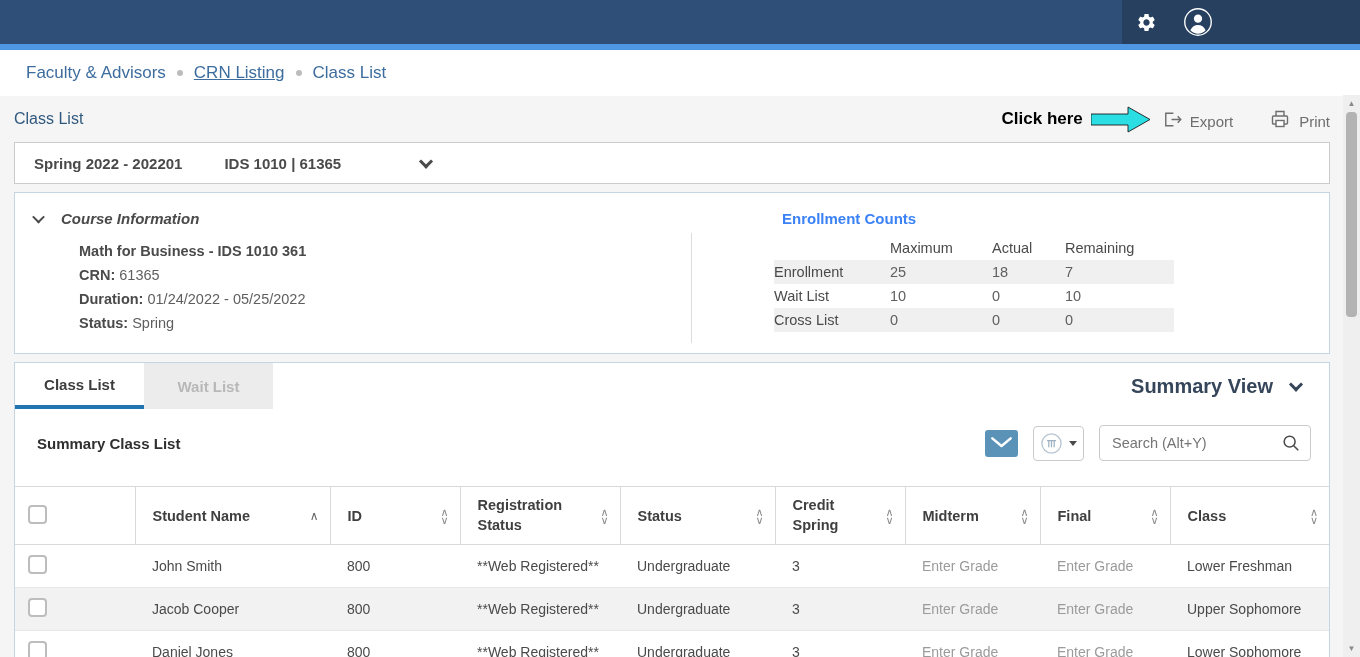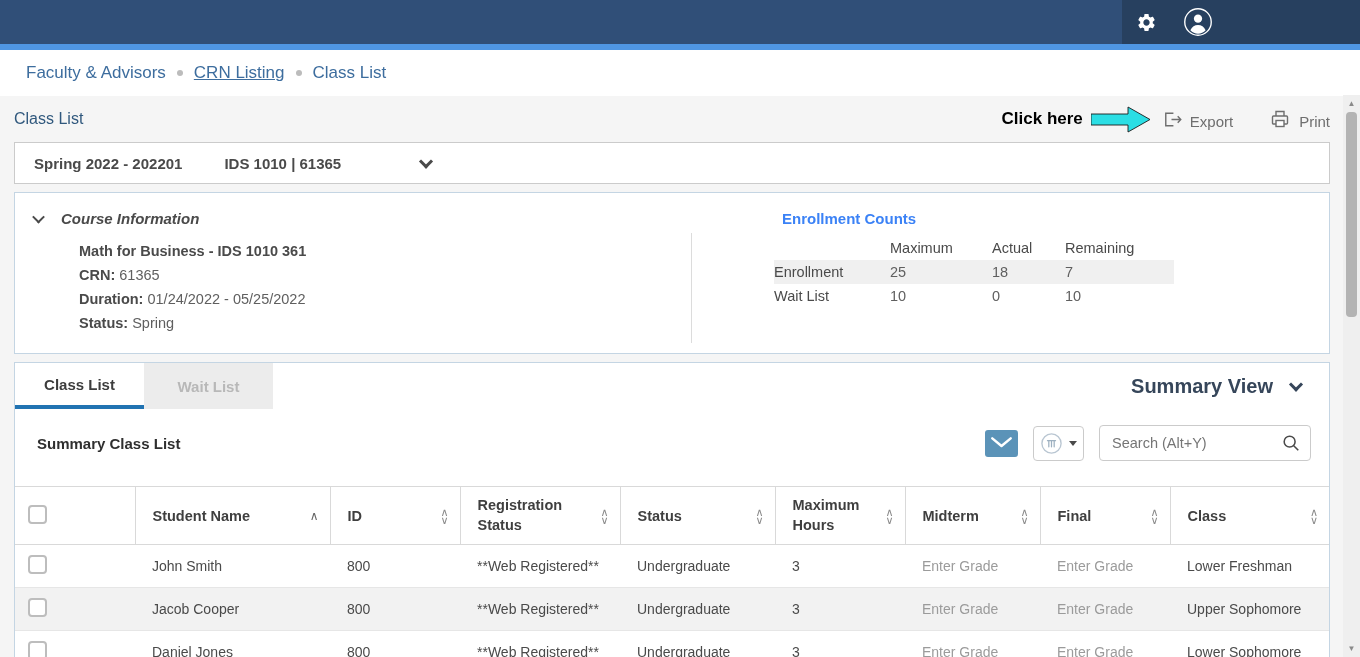--- a/index.html
+++ b/index.html
@@ -207,20 +207,26 @@
               <td>25</td>
               <td>18</td>
               <td>7</td>
             </tr>
             <tr>
               <td class="lbl">Wait List</td>
               <td>10</td>
               <td>0</td>
               <td>10</td>
             </tr>
+            <tr class="stripe">
+              <td class="lbl">Cross List</td>
+              <td>0</td>
+              <td>0</td>
+              <td>0</td>
+            </tr>
           </tbody>
         </table>
       </div>
     </section>
 
     <section class="panel list-panel">
       <div class="tabs">
         <div class="tab active">
           <span>Class List</span>
         </div>
@@ -302,21 +308,21 @@
                 </span>
             </th>
             <th class="sep">
               <span>Status</span>
               <span class="sort">
                   <span>∧</span>
                   <span>∨</span>
                 </span>
             </th>
             <th class="sep">
-              <span class="wrap-narrow">Maximum Hours</span>
+              <span class="wrap-narrow">Credit Spring</span>
               <span class="sort">
                   <span>∧</span>
                   <span>∨</span>
                 </span>
             </th>
             <th class="sep">
               <span>Midterm</span>
               <span class="sort">
                   <span>∧</span>
                   <span>∨</span>

